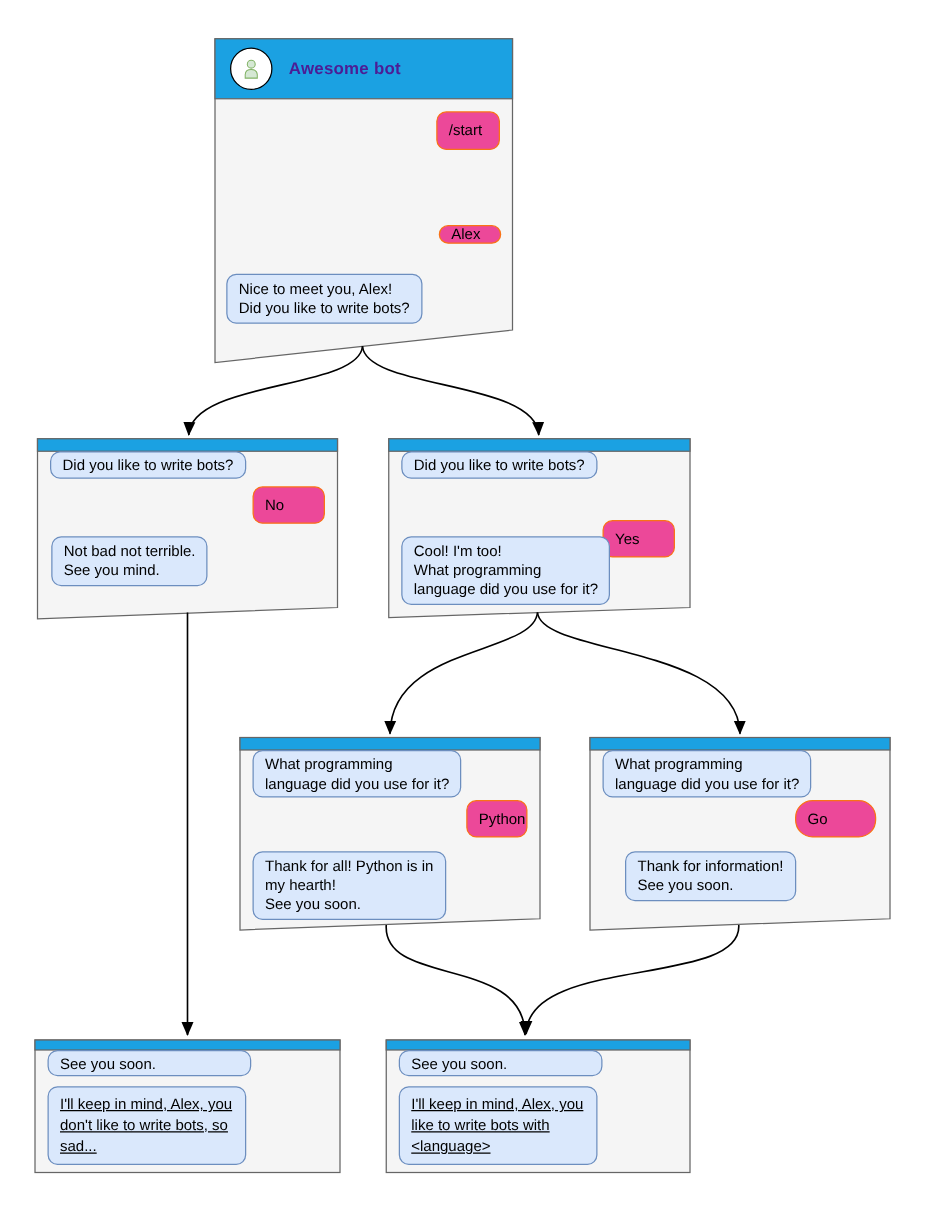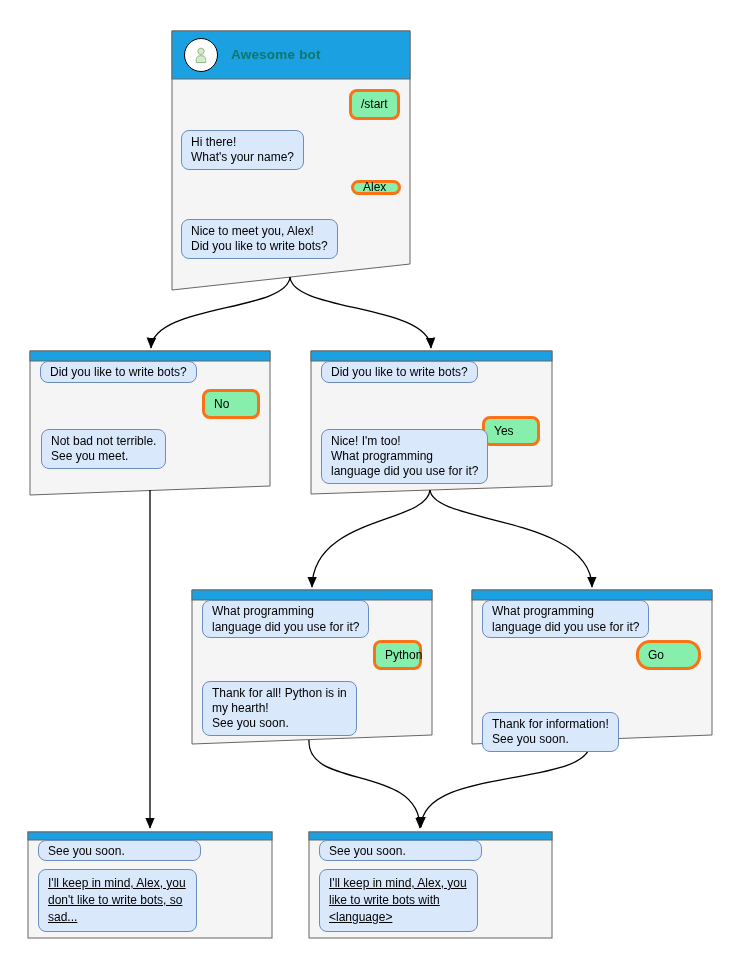--- a/index.html
+++ b/index.html
@@ -2,24 +2,24 @@
 <html><head>
 <meta charset="utf-8">
 <style>
   html,body{margin:0;padding:0;background:#ffffff;}
   #canvas{position:relative;width:743px;height:971px;background:#ffffff;
           font-family:"Liberation Sans",sans-serif;overflow:hidden;}
   #shapes{position:absolute;left:0;top:0;}
   .bubble{position:absolute;font-size:12px;line-height:15px;color:#000;
           border-radius:8px;padding:4px 9px;white-space:pre-line;box-sizing:border-box;}
   .bot{background:#DAE8FC;border:1px solid #6C8EBF;}
-  .user{background:#86efac;border:3px solid #f97316;display:flex;align-items:center;}
+  .user{background:#ec4899;border:1px solid #f97316;display:flex;align-items:center;}
   .slim{padding:2px 9px;line-height:16px;}
   .wide{width:159px;line-height:17px;padding:5px 9px;text-decoration:underline;}
-  .title{position:absolute;left:231px;top:47px;color:#0f766e;
+  .title{position:absolute;left:231px;top:47px;color:#4c1d95;
          font-size:13.5px;font-weight:bold;letter-spacing:.2px;}
   .avatar{position:absolute;left:184px;top:38px;width:34px;height:34px;background:#ffffff;
           border:1.6px solid #000;border-radius:50%;box-sizing:border-box;
           display:flex;align-items:center;justify-content:center;}
 </style>
 </head>
 <body>
 
 <div id="canvas">
 
@@ -57,48 +57,46 @@
 
   <div class="avatar">
     <svg width="20" height="20" viewBox="0 0 24 24">
       <path d="M6.2 21 L6.2 17.5 Q6.5 12.8 12 12.8 Q17.5 12.8 17.8 17.5 L17.8 21 Z" fill="#D5E8D4" stroke="#82B366" stroke-width="1"></path>
       <circle cx="12" cy="7.6" r="3.8" fill="#D5E8D4" stroke="#82B366" stroke-width="1"></circle>
     </svg>
   </div>
   <div class="title">Awesome bot</div>
 
   <div class="bubble user" style="right:343px;top:89px;width:51px;height:31px;">/start</div>
-  <div class="bubble bot" style="left:181px;top:130px;">Hi there!
-What's your name?</div>
   <div class="bubble user" style="right:342px;top:180px;width:50px;height:15px;">Alex</div>
   <div class="bubble bot" style="left:181px;top:219px;">Nice to meet you, Alex!
 Did you like to write bots?</div>
 
   <div class="bubble bot slim" style="left:40px;top:361px;">Did you like to write bots?</div>
   <div class="bubble user" style="right:483px;top:389px;width:58px;height:30px;">No</div>
   <div class="bubble bot" style="left:41px;top:429px;">Not bad not terrible.
-See you meet.</div>
+See you mind.</div>
 
   <div class="bubble bot slim" style="left:321px;top:361px;">Did you like to write bots?</div>
   <div class="bubble user" style="right:203px;top:389px;width:58px;height:30px;margin-top:27px;">Yes</div>
-  <div class="bubble bot" style="left:321px;top:429px;">Nice! I'm too!
+  <div class="bubble bot" style="left:321px;top:429px;">Cool! I'm too!
 What programming
 language did you use for it?</div>
 
   <div class="bubble bot slim" style="left:202px;top:600px;">What programming
 language did you use for it?</div>
   <div class="bubble user" style="right:321px;top:640px;width:49px;height:30px;">Python</div>
   <div class="bubble bot" style="left:202px;top:681px;">Thank for all! Python is in
 my hearth!
 See you soon.</div>
 
   <div class="bubble bot slim" style="left:482px;top:600px;">What programming
 language did you use for it?</div>
   <div class="bubble user" style="right:42px;top:640px;width:65px;height:30px;border-radius:14px;">Go</div>
-  <div class="bubble bot" style="left:482px;top:681px;margin-top:31px;">Thank for information!
+  <div class="bubble bot" style="left:500px;top:681px;">Thank for information!
 See you soon.</div>
 
   <div class="bubble bot slim" style="left:38px;top:840px;width:163px;height:21px;">See you soon.</div>
   <div class="bubble bot wide" style="left:38px;top:869px;">I'll keep in mind, Alex, you
 don't like to write bots, so
 sad...</div>
 
   <div class="bubble bot slim" style="left:319px;top:840px;width:163px;height:21px;">See you soon.</div>
   <div class="bubble bot wide" style="left:319px;top:869px;">I'll keep in mind, Alex, you
 like to write bots with

